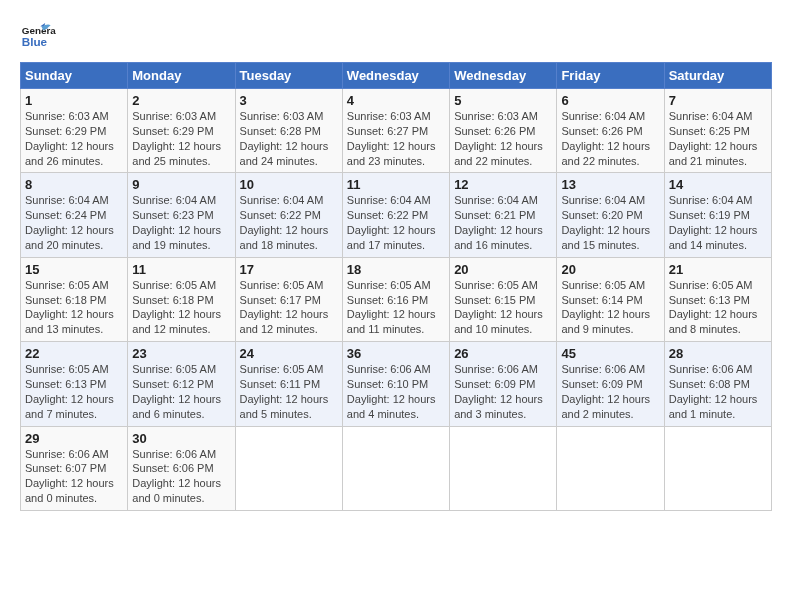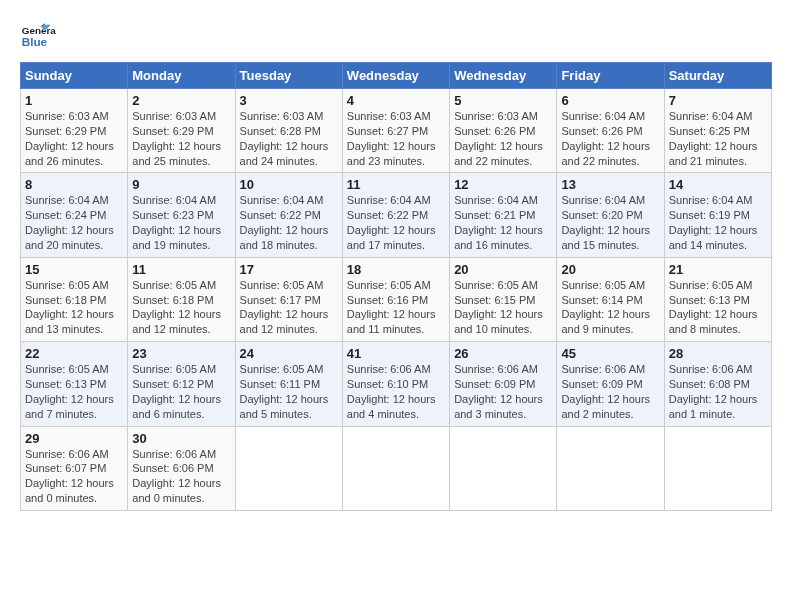--- a/index.html
+++ b/index.html
@@ -219,21 +219,21 @@
           </td>
           <td>
             <span class="day-num">23</span>
             <div class="day-info">Sunrise: 6:05 AM<br>Sunset: 6:12 PM<br>Daylight: 12 hours<br>and 6 minutes.</div>
           </td>
           <td>
             <span class="day-num">24</span>
             <div class="day-info">Sunrise: 6:05 AM<br>Sunset: 6:11 PM<br>Daylight: 12 hours<br>and 5 minutes.</div>
           </td>
           <td>
-            <span class="day-num">41</span>
+            <span class="day-num">36</span>
             <div class="day-info">Sunrise: 6:06 AM<br>Sunset: 6:10 PM<br>Daylight: 12 hours<br>and 4 minutes.</div>
           </td>
           <td>
             <span class="day-num">26</span>
             <div class="day-info">Sunrise: 6:06 AM<br>Sunset: 6:09 PM<br>Daylight: 12 hours<br>and 3 minutes.</div>
           </td>
           <td>
             <span class="day-num">45</span>
             <div class="day-info">Sunrise: 6:06 AM<br>Sunset: 6:09 PM<br>Daylight: 12 hours<br>and 2 minutes.</div>
           </td>

